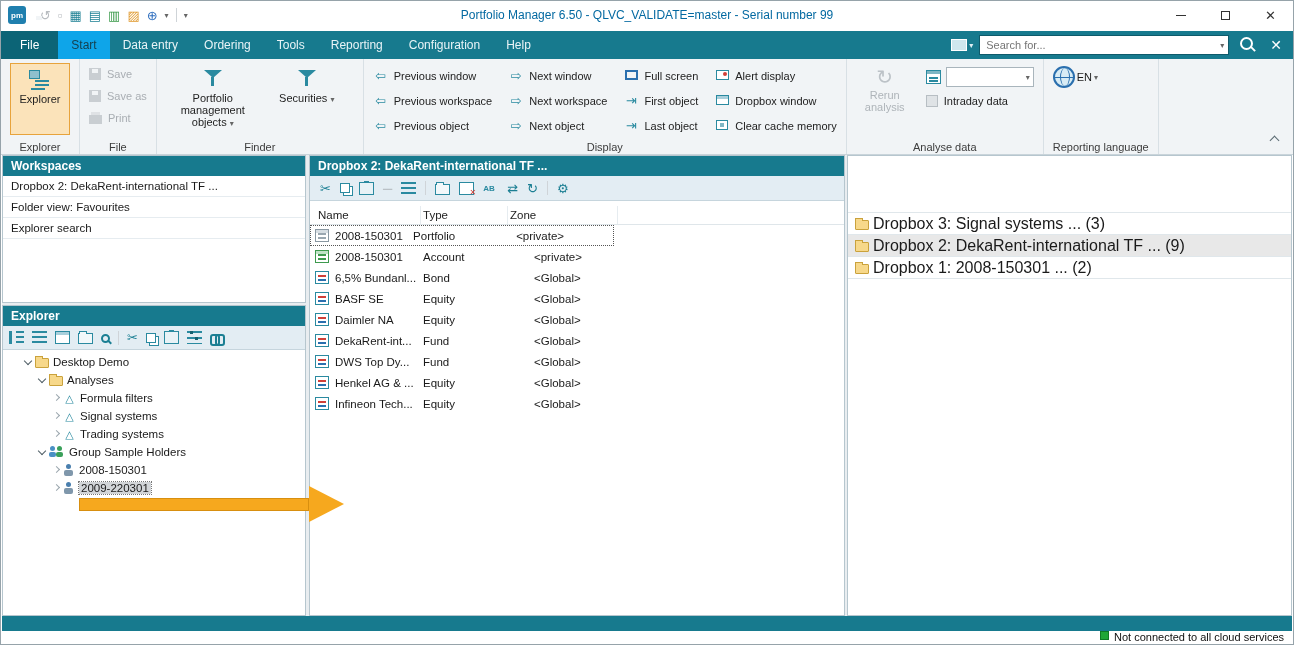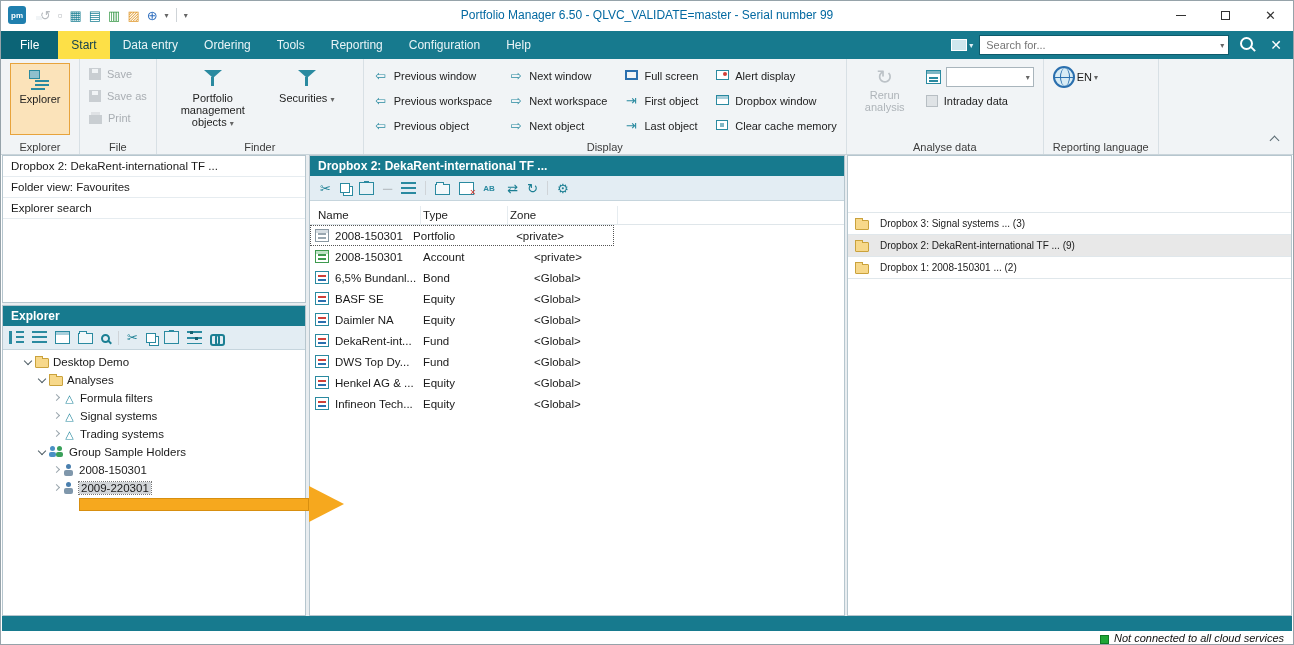--- a/index.html
+++ b/index.html
@@ -20,21 +20,21 @@
   .win-controls {margin-left:auto; display:flex; height:100%; z-index:2;}
   .win-btn {width:45px; display:flex; align-items:center; justify-content:center; color:#333;}
   .ic-min {width:10px; height:1px; background:#333;}
   .ic-max {width:9px; height:9px; border:1px solid #333;}
   .ic-close {font-size:13px;}
 
   
   .menubar {position:absolute; top:30px; left:0; right:0; height:28px; background:#177a8e; display:flex; align-items:stretch;}
   .tab {padding:0 13px; display:flex; align-items:center; color:#e9f4f7; font-size:12px;}
   .tab.file {background:#0c6476; color:#fff; padding:0 19px;}
-  .tab.active {background:#fde047; color:#15414f;}
+  .tab.active {background:#0ea5e9; color:#15414f;}
   .menubar-right {margin-left:auto; display:flex; align-items:center; gap:6px; padding-right:5px;}
   .disp-btn {display:flex; align-items:center; gap:2px;}
   .i-monitor {width:16px; height:12px; border:1px solid #fff; background:#cfe7ee;}
   .wcaret {font-size:8px; color:#dff0f4;}
   .searchbox {width:250px; height:20px; background:#fff; display:flex; align-items:center; border:1px solid #0f5b6b;}
   .searchbox input {flex:1; border:none; outline:none; font-size:11px; padding:0 6px; color:#333; background:transparent;
                     font-family:"Liberation Sans","DejaVu Sans",sans-serif;}
   .searchbox .caret {padding-right:4px;}
   .mag {width:13px; height:13px; border:2px solid #fff; border-radius:50%; position:relative; display:inline-block;}
   .mag::after {content:""; position:absolute; width:6px; height:2px; background:#fff; transform:rotate(45deg); right:-5px; bottom:-2px;}
@@ -153,31 +153,31 @@
   .sec {width:14px; height:13px; border:1px solid #2a8aa0; background:#fff; position:relative; flex:none;}
   .sec::after {content:""; position:absolute; left:2px; top:3px; width:8px; height:2px; background:#d04038; box-shadow:0 4px 0 #2a6fae;}
   .sec.portfolio {border-color:#8a98a2; background:linear-gradient(#d7dee3 0 3px, #fff 3px);}
   .sec.portfolio::after {background:#9aa7b0; box-shadow:0 4px 0 #9aa7b0;}
   .sec.account {border-color:#3e9a4e; background:linear-gradient(#bfe3c6 0 3px, #fff 3px);}
   .sec.account::after {background:#3e9a4e; box-shadow:0 4px 0 #3e9a4e;}
 
   
   .rightcol {position:absolute; left:845px; top:0; right:0; bottom:0; background:#fff; border:1px solid #b6c6ce;}
   .r-list {margin-top:56px; border-top:1px solid #e0e7eb;}
-  .r-item {height:22px; display:flex; align-items:center; gap:7px; padding-left:7px; font-size:10px; border-bottom:1px solid #e0e7eb;}
+  .r-item {height:22px; display:flex; align-items:center; padding-left:7px; font-size:16px; border-bottom:1px solid #e0e7eb;}
   .r-item.selected {background:#e8e8e8;}
 
   
   .big-arrow {position:absolute; left:78px; top:485px; z-index:50; width:266px; height:37px;}
   .big-arrow .bar {position:absolute; left:0; top:12px; width:230px; height:13px; background:#f6a81e; border:1px solid #d88f0f;}
   .big-arrow .head {position:absolute; left:230px; top:0; width:0; height:0; border-top:18px solid transparent; border-bottom:18px solid transparent; border-left:35px solid #f6a81e;}
 
   
   .footer-teal {position:absolute; left:1px; right:1px; bottom:13px; height:15px; background:#177a8e;}
-  .statusbar {position:absolute; left:1px; right:1px; bottom:0; height:13px; background:#fff; display:flex; align-items:flex-end; justify-content:flex-end; gap:5px; padding-right:8px; font-size:11px; color:#111;font-style:italic;}
+  .statusbar {position:absolute; left:1px; right:1px; bottom:0; height:13px; background:#fff; display:flex; align-items:flex-start; justify-content:flex-end; gap:5px; padding-right:8px; font-size:11px; color:#111;}
   .status-dot {width:9px; height:9px; background:#1fa637; border:1px solid #0f7a25;}
 </style>
 </head>
 <body>
 
 <div class="titlebar">
   <div class="qat">
     <span class="app-badge">pm</span>
     <span class="qicon"><span class="i-floppy"></span></span>
     <span class="qicon gray">↺</span>
@@ -355,20 +355,21 @@
 
   <div class="rgroup ribbon-spacer">
     <span class="ribbon-collapse"></span>
   </div>
 </div>
 
 <div class="main">
 
   <div class="leftcol">
     <div class="workspaces">
+      <div class="panel-header">Workspaces</div>
       <div class="ws-item">Dropbox 2: DekaRent-international TF ...</div>
       <div class="ws-item">Folder view: Favourites</div>
       <div class="ws-item">Explorer search</div>
     </div>
 
     <div class="explorerbox">
       <div class="panel-header">Explorer</div>
       <div class="exp-toolbar">
         <span class="exico x-tree"></span>
         <span class="exico x-lines"></span>

